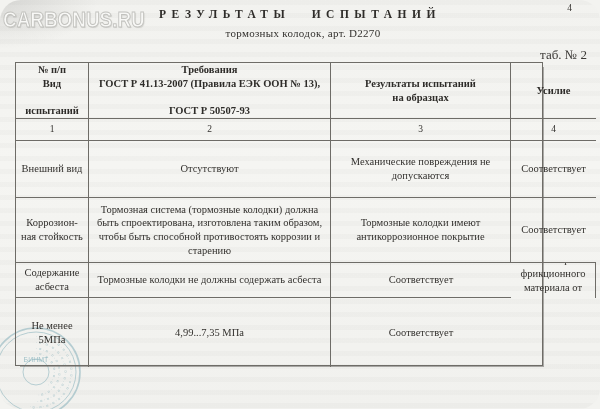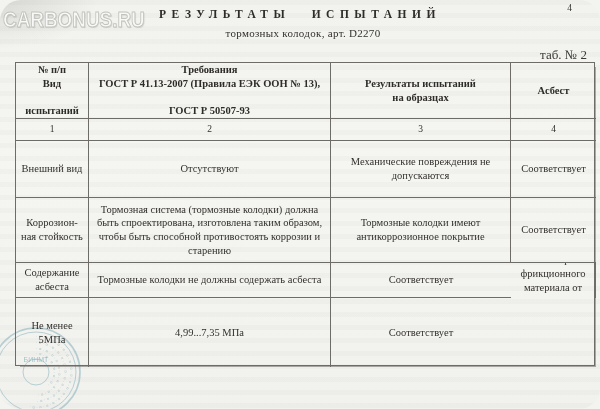--- a/index.html
+++ b/index.html
@@ -48,21 +48,21 @@
   .table-label{
     position:absolute;top:47px;right:13px;
     font-size:13px;color:#3a3835;
   }
   .stamp{
     position:absolute;left:-12px;top:324px;
     pointer-events:none;
   }
   .doc-table{
     position:absolute;left:15px;top:62px;
-    width:580px;height:304px;
+    width:528px;height:304px;
     display:grid;
     grid-template-columns:73px 242px 180px 85px;
     grid-template-rows:56px 22px 57px 65px 35px 69px;
     border:1px solid #6e6c67;
     box-shadow:3px 3px 0 -2px rgba(110,108,103,0.55);
     box-sizing:border-box;
   }
   .cell{
     border-right:1px solid #6e6c67;
     border-bottom:1px solid #6e6c67;
@@ -116,21 +116,21 @@
     <div class="cell hdr">№ п/п
 Вид
 
 испытаний</div>
     <div class="cell hdr">Требования
 ГОСТ Р 41.13-2007 (Правила ЕЭК ООН № 13),
 
 ГОСТ Р 50507-93</div>
     <div class="cell hdr">Результаты испытаний
 на образцах</div>
-    <div class="cell hdr last-col">Асбест</div>
+    <div class="cell hdr last-col">Усилие</div>
 
     <div class="cell num">1</div>
     <div class="cell num">2</div>
     <div class="cell num">3</div>
     <div class="cell num last-col">4</div>
 
     <div class="cell">Внешний вид</div>
     <div class="cell">Отсутствуют</div>
     <div class="cell">Механические повреждения не допускаются</div>
     <div class="cell last-col">Соответствует</div>

